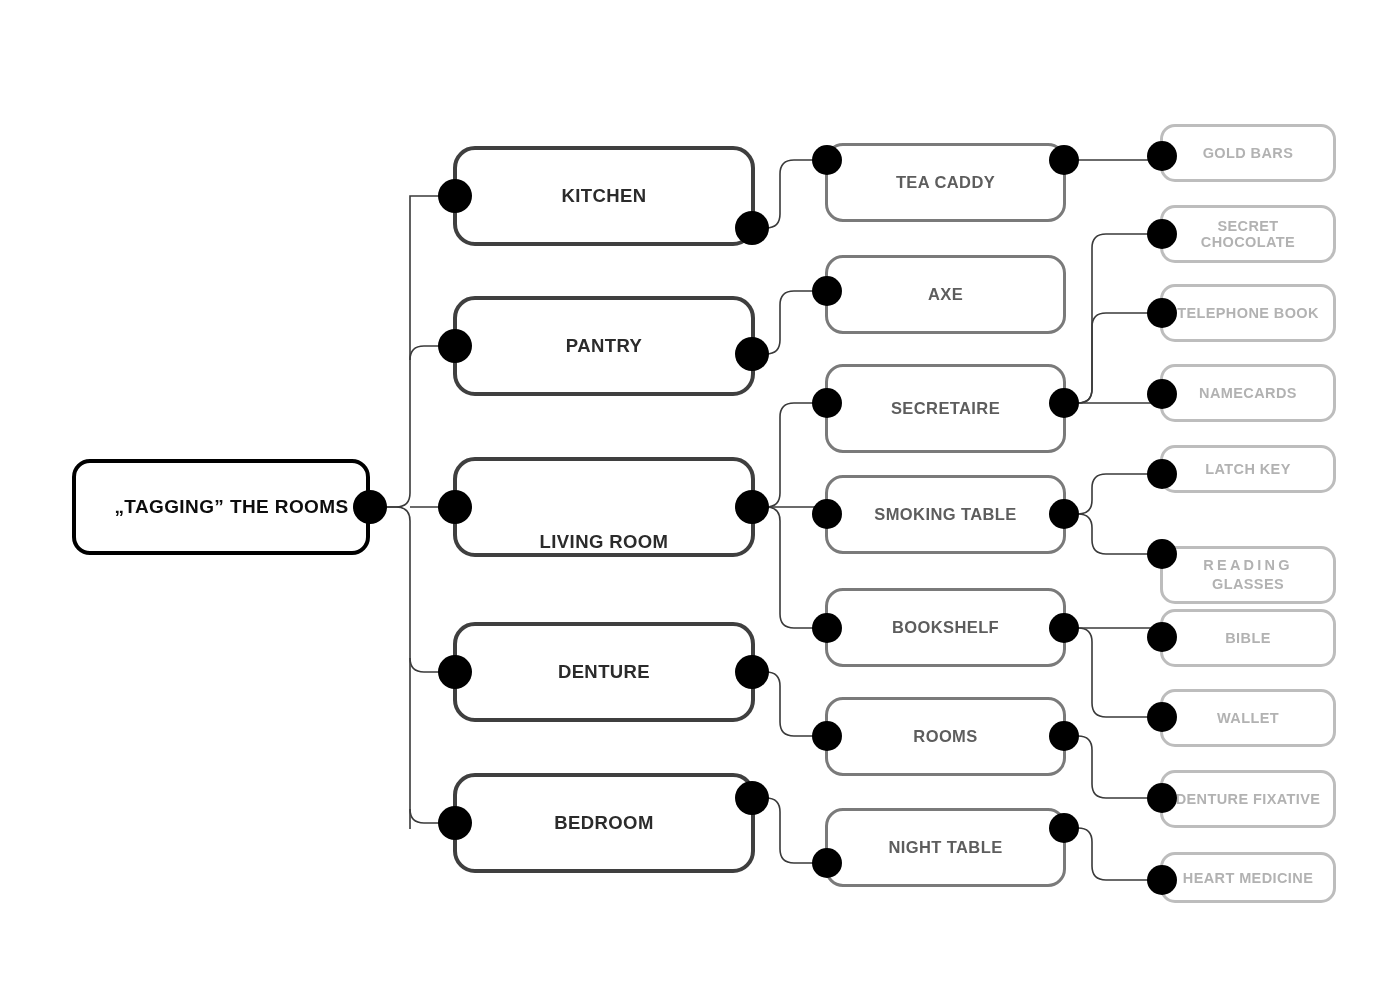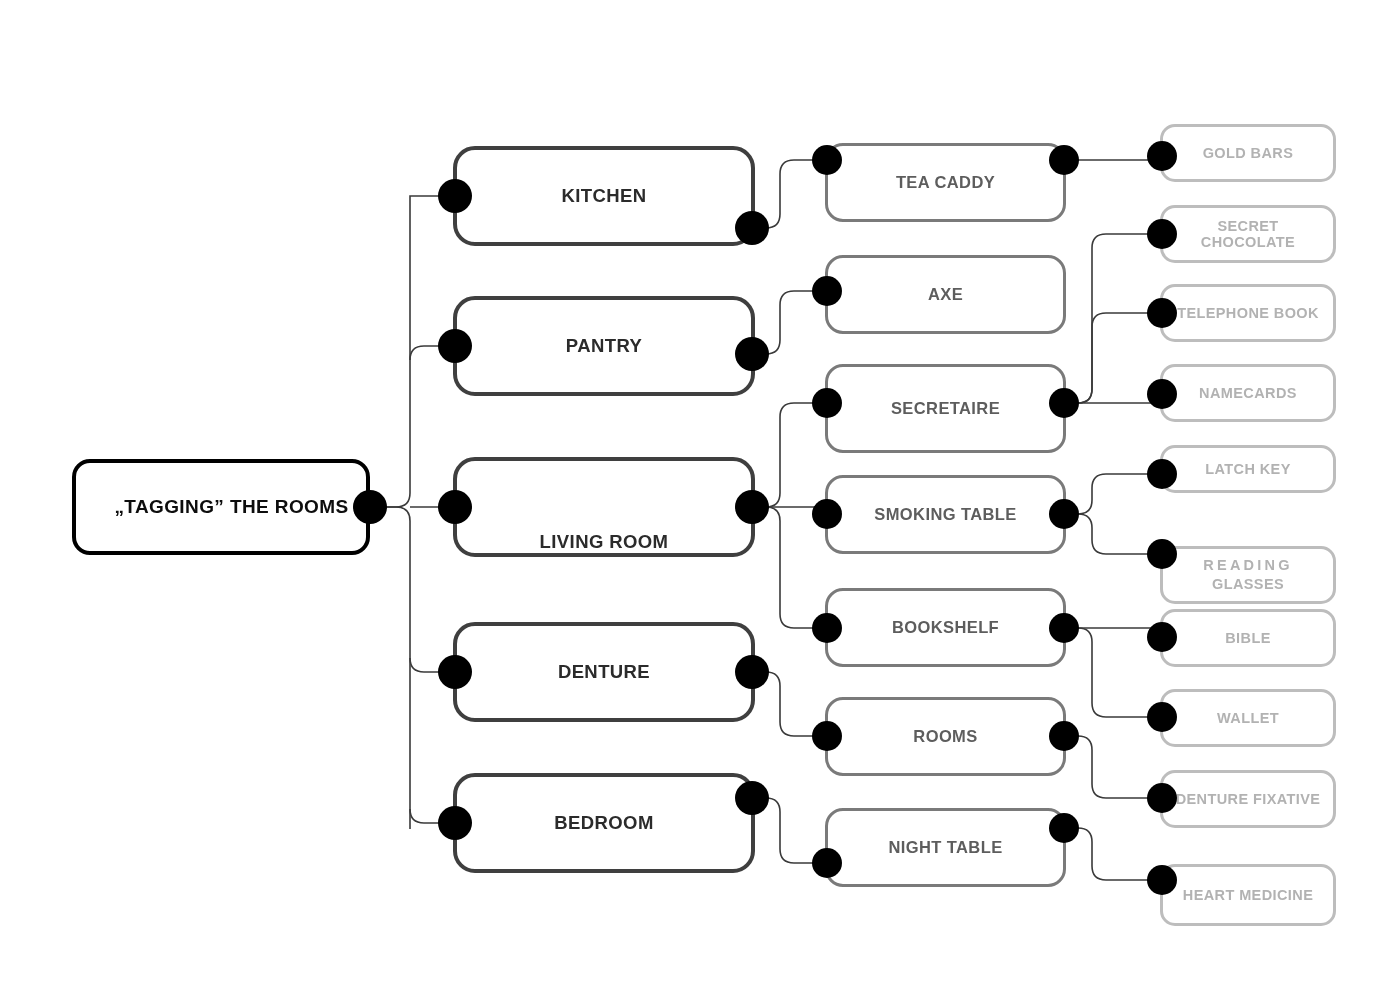--- a/index.html
+++ b/index.html
@@ -290,18 +290,18 @@
   <div class="node n-l3" style="left:1160px; top:689px; width:176px; height:58px;">
     <span class="lbl">WALLET</span>
   </div>
   <div class="dot sm" style="left:1162px; top:717px;"></div>
 
   <div class="node n-l3" style="left:1160px; top:770px; width:176px; height:58px;">
     <span class="lbl">DENTURE FIXATIVE</span>
   </div>
   <div class="dot sm" style="left:1162px; top:798px;"></div>
 
-  <div class="node n-l3" style="left:1160px; top:852px; width:176px; height:62px;margin-top:12px;">
+  <div class="node n-l3" style="left:1160px; top:852px; width:176px; height:51px;">
     <span class="lbl">HEART MEDICINE</span>
   </div>
   <div class="dot sm" style="left:1162px; top:880px;"></div>
 
 </div>
 
 </body></html>

